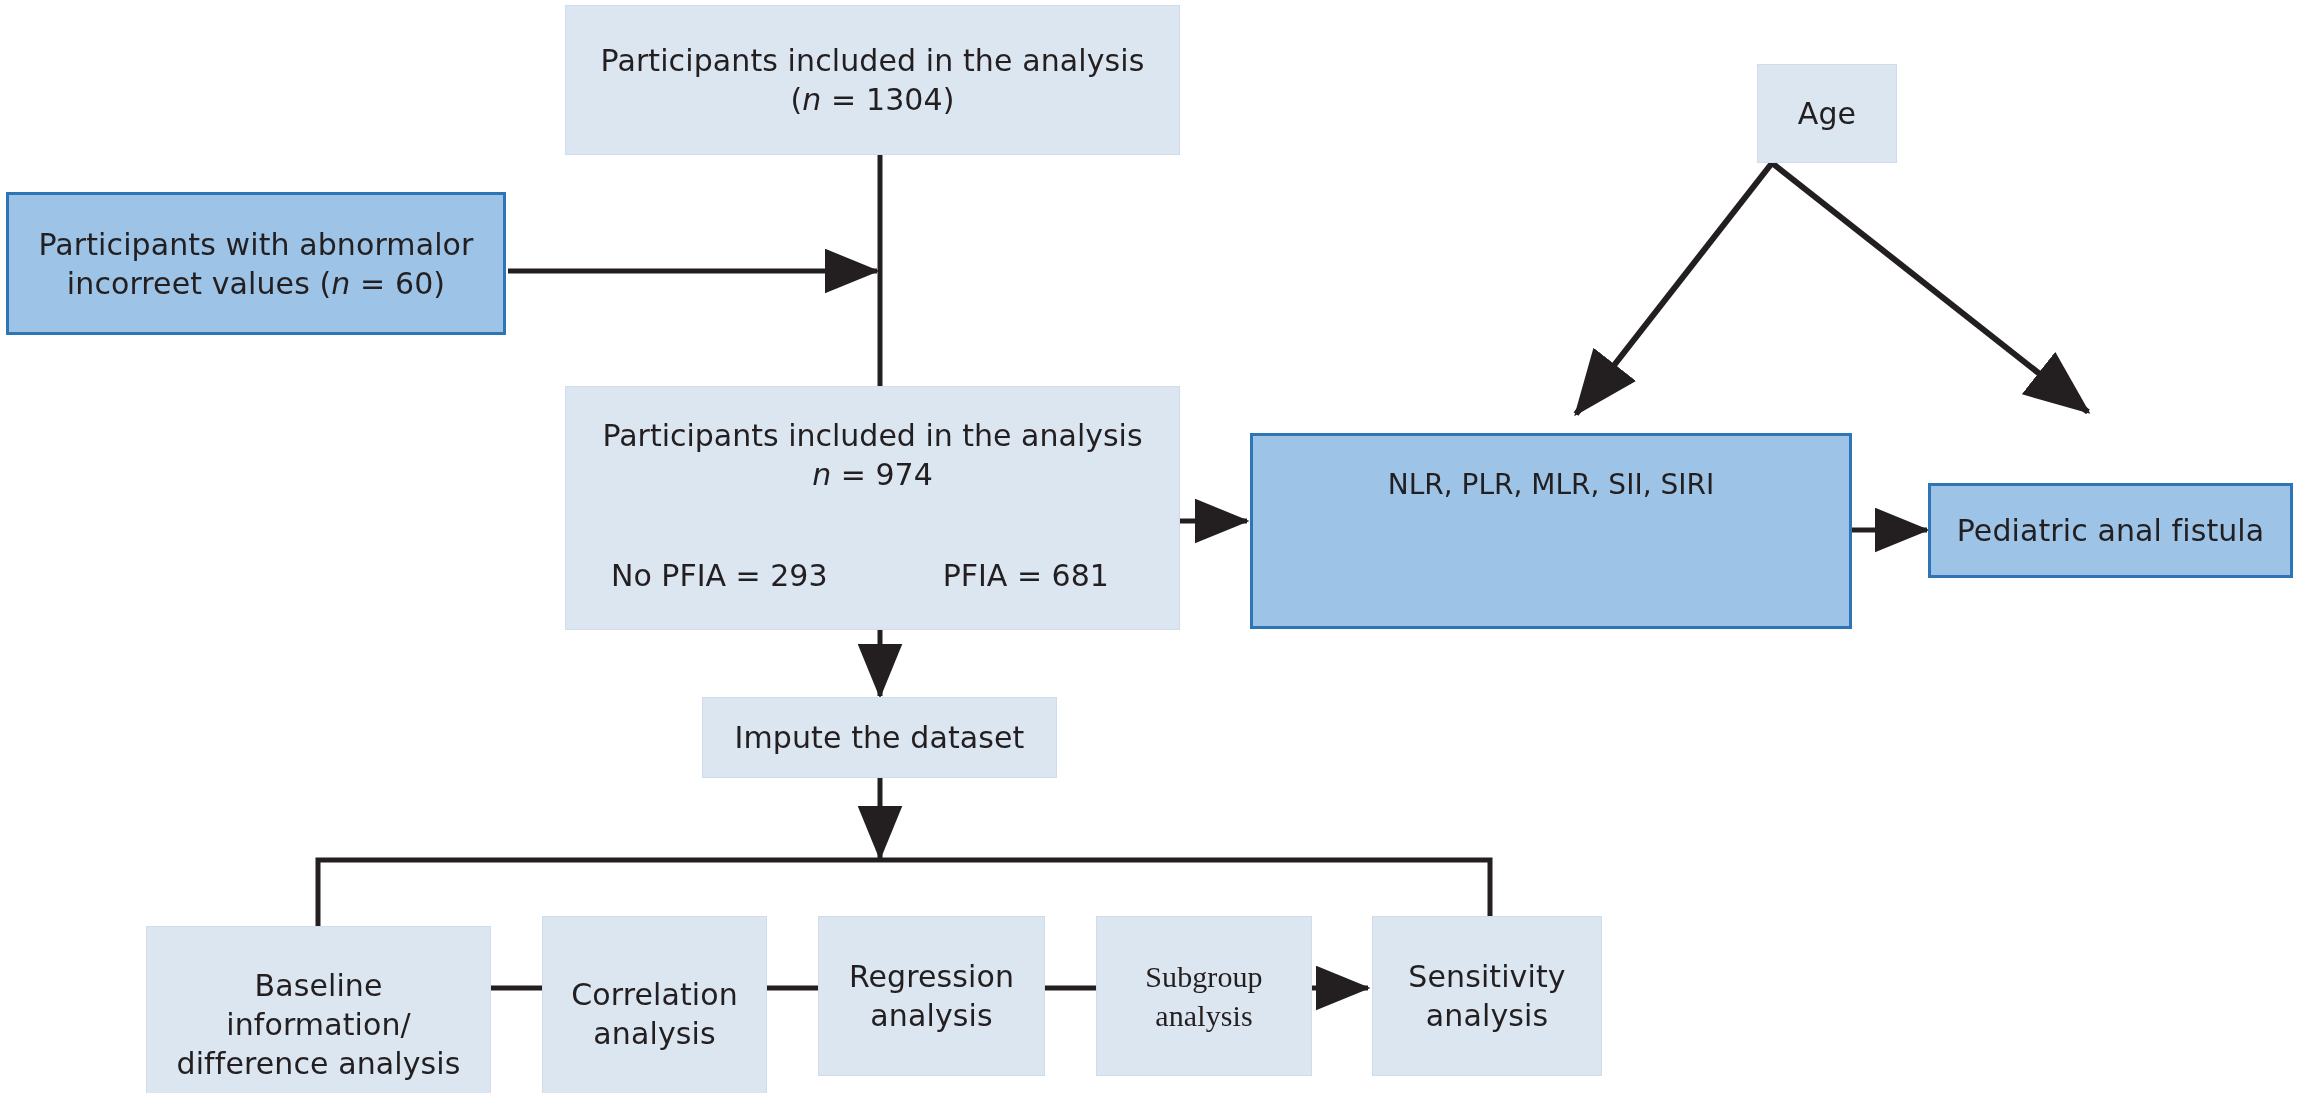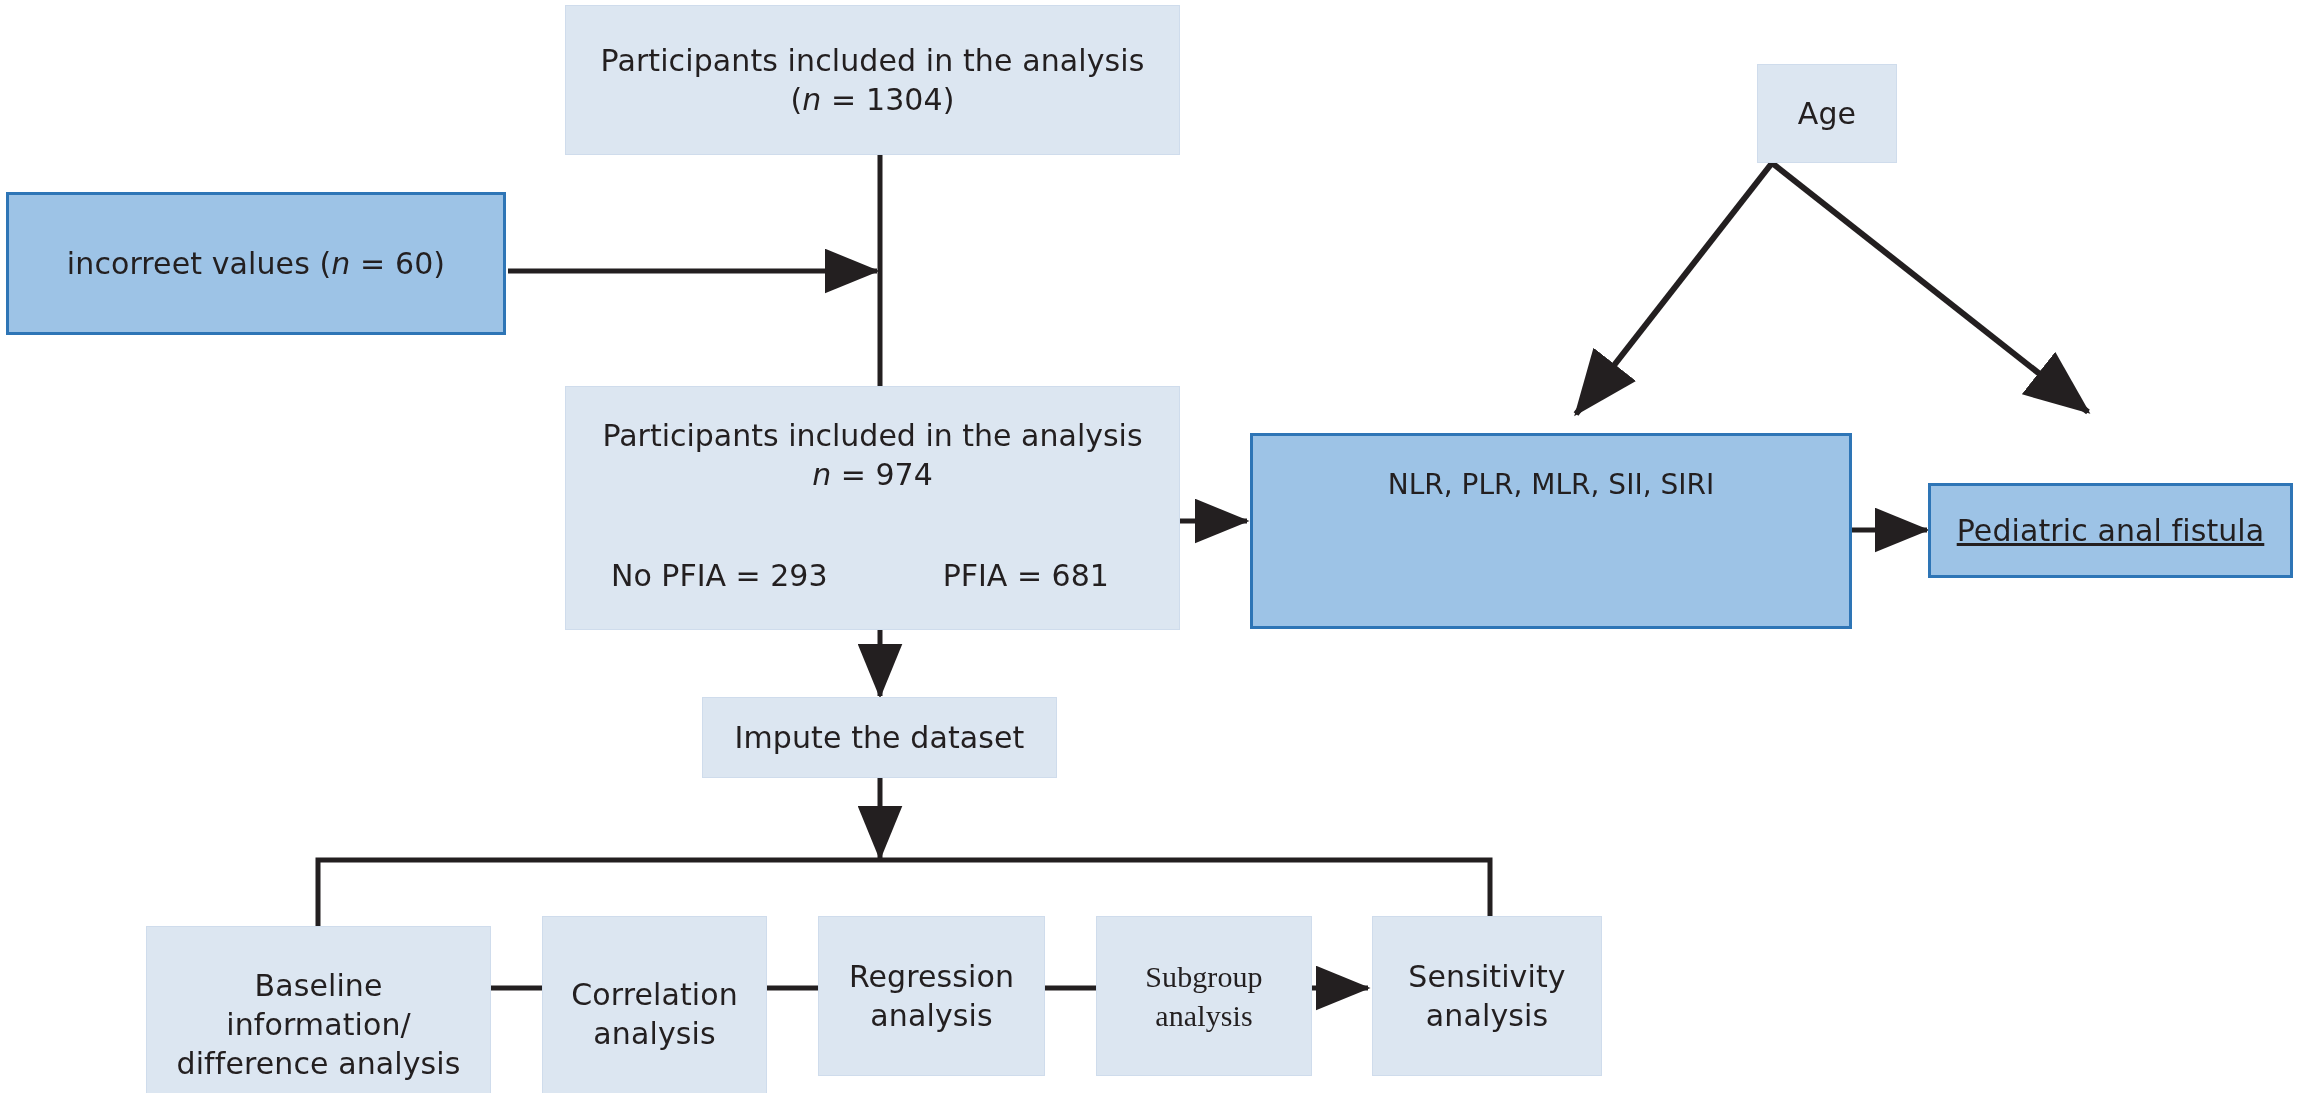--- a/index.html
+++ b/index.html
@@ -119,20 +119,21 @@
     <line x1="1044" y1="988" x2="1096" y2="988" stroke="#231f20" stroke-width="5"></line>
     <line x1="1290" y1="988" x2="1368" y2="988" stroke="#231f20" stroke-width="5" marker-end="url(#ah)"></line>
   </svg>
 
   <div class="node fill-light" style="left:565px; top:5px; width:615px; height:150px; font-size:30px;">
     <span class="nodetext">Participants included in the analysis</span>
     <span class="nodetext"><span>(</span><span class="ital">n</span><span> = 1304)</span></span>
   </div>
 
   <div class="node fill-dark" style="left:6px; top:192px; width:500px; height:143px; font-size:30px;">
+    <span class="nodetext">Participants with abnormalor</span>
     <span class="nodetext"><span>incorreet values (</span><span class="ital">n</span><span> = 60)</span></span>
   </div>
 
   <div class="split light" style="left:565px; top:386px; width:615px; height:244px;">
     <div class="cell" style="height:135px; font-size:30px; flex-direction:column;">
       <span class="nodetext">Participants included in the analysis</span>
       <span class="nodetext"><span class="ital">n</span><span> = 974</span></span>
     </div>
     <div class="cell" style="height:107px; padding:0;">
       <div class="rowsplit">
@@ -149,21 +150,21 @@
   <div class="node fill-light" style="left:1757px; top:64px; width:140px; height:99px; font-size:30px;">
     <span class="nodetext">Age</span>
   </div>
 
   <div class="split dark" style="left:1250px; top:433px; width:602px; height:196px;">
     <div class="cell" style="height:99px; font-size:28px;">
       <span class="nodetext">NLR, PLR, MLR, SII, SIRI</span>
     </div>
   </div>
 
-  <div class="node fill-dark" style="left:1928px; top:483px; width:365px; height:95px; font-size:30px;text-decoration:underline;">
+  <div class="node fill-dark" style="left:1928px; top:483px; width:365px; height:95px; font-size:30px;">
     <span class="nodetext">Pediatric anal fistula</span>
   </div>
 
   <div class="node fill-light" style="left:702px; top:697px; width:355px; height:81px; font-size:30px;">
     <span class="nodetext">Impute the dataset</span>
   </div>
 
   <div class="node fill-light" style="left:146px; top:890px; width:345px; height:196px; font-size:30px;margin-top:36px;">
     <span class="nodetext">Baseline
 information/

